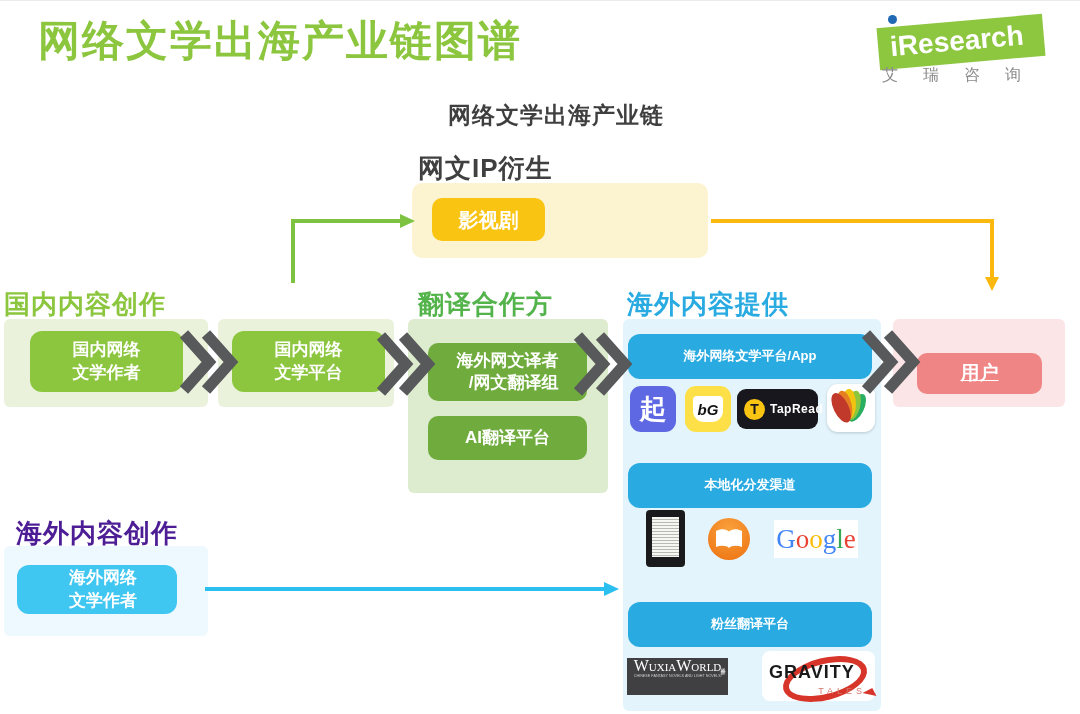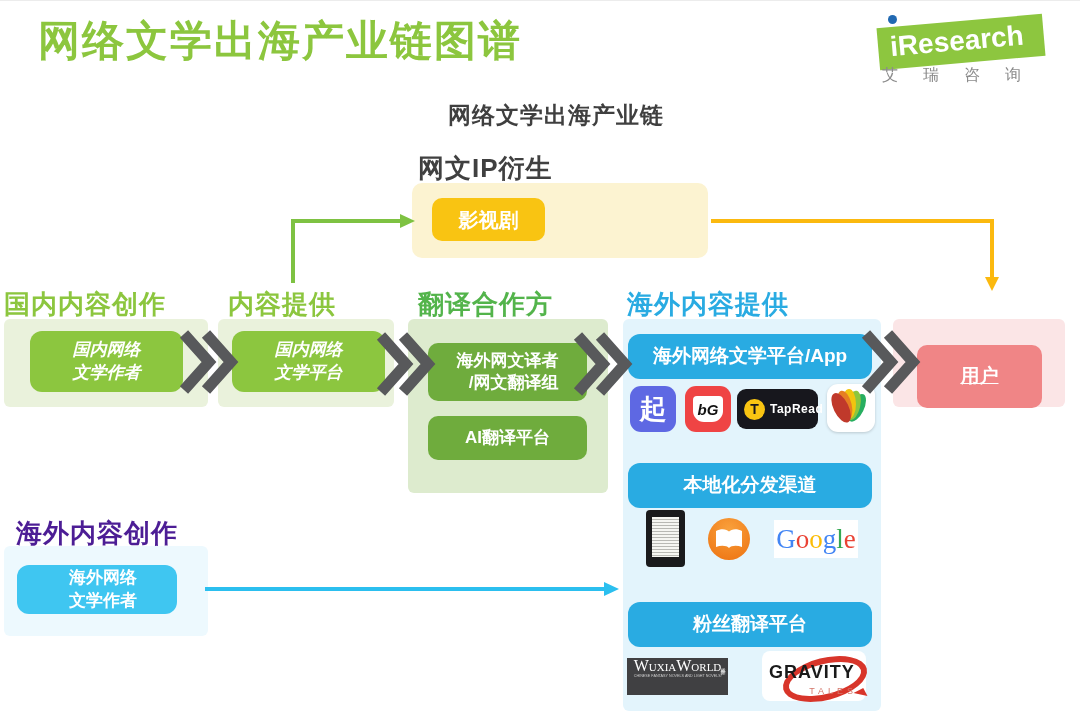--- a/index.html
+++ b/index.html
@@ -30,61 +30,61 @@
   .panel-ip{left:412px;top:182px;width:296px;height:75px;background:#FCF3D1;border-radius:10px;}
   .panel-domestic{left:4px;top:318px;width:204px;height:88px;background:#EAF2DC;}
   .panel-providing{left:218px;top:318px;width:176px;height:88px;background:#EAF2DC;}
   .panel-translation{left:408px;top:318px;width:200px;height:174px;background:#DDEBCE;}
   .panel-overseas{left:623px;top:318px;width:258px;height:392px;background:#E3F4FC;}
   .panel-output{left:893px;top:318px;width:172px;height:88px;background:#FBE5E6;}
   .panel-overseas-creation{left:4px;top:545px;width:204px;height:90px;background:#EDF9FE;}
 
   
   .box{position:absolute;display:flex;align-items:center;justify-content:center;text-align:right;color:#fff;font-weight:700;white-space:pre-line;line-height:1.3;z-index:2;}
-  .gbox{background:#8CC63F;border-radius:12px;font-size:17px;font-style:italic;}
+  .gbox{background:#8CC63F;border-radius:12px;font-size:17px;}
   .box-domestic-author{left:30px;top:330px;width:153px;height:61px;}
   .box-domestic-platform{left:232px;top:330px;width:153px;height:61px;}
   .dgbox{background:#6FAC3D;border-radius:10px;font-size:17px;}
   .box-translators{left:428px;top:342px;width:159px;height:58px;}
   .box-ai{left:428px;top:415px;width:159px;height:44px;}
-  .bluebtn{background:#29ABE2;border-radius:12px;font-size:19px;}
+  .bluebtn{background:#29ABE2;border-radius:12px;font-size:13px;}
   .btn-platform{left:628px;top:333px;width:244px;height:45px;}
   .btn-distribution{left:628px;top:462px;width:244px;height:45px;}
   .btn-fan{left:628px;top:601px;width:244px;height:45px;}
   .pinkbox{background:#F08586;border-radius:10px;font-size:19px;}
-  .box-user{left:917px;top:344px;width:125px;height:63px;text-decoration:underline;}
+  .box-user{left:917px;top:352px;width:125px;height:41px;text-decoration:underline;}
   .cyanbox{background:#3FC6F1;border-radius:12px;font-size:17px;}
   .box-overseas-author{left:17px;top:564px;width:148px;height:49px;padding-left:12px;}
   .ybtn{background:#F9C412;border-radius:10px;font-size:20px;}
   .btn-film{left:432px;top:197px;width:113px;height:43px;}
   .btn-anime{left:574px;top:197px;width:113px;height:43px;}
 
   
   .appicon{position:absolute;z-index:2;}
   .icon-qidian{left:630px;top:385px;width:46px;height:46px;background:#5E68E3;border-radius:11px;display:flex;align-items:center;justify-content:center;color:#fff;font-size:27px;font-weight:700;}
-  .icon-babel{left:685px;top:385px;width:46px;height:46px;background:#ef4444;border-radius:11px;}
+  .icon-babel{left:685px;top:385px;width:46px;height:46px;background:#fde047;border-radius:11px;}
   .babel-book{position:absolute;left:8px;top:10px;width:30px;height:26px;background:#fff;border-radius:4px 4px 11px 11px;display:flex;align-items:center;justify-content:center;font-size:15px;font-weight:700;font-style:italic;color:#111;}
   .icon-tapread{left:737px;top:388px;width:81px;height:40px;background:#17171D;border-radius:9px;display:flex;align-items:center;gap:5px;padding-left:7px;box-sizing:border-box;}
   .tap-circle{width:21px;height:21px;border-radius:50%;background:#F9C412;color:#17171D;font-weight:700;font-size:14px;text-align:center;line-height:21px;flex:0 0 21px;}
   .tap-label{color:#fff;font-size:12px;font-weight:700;letter-spacing:.5px;}
   .icon-webnovel{left:827px;top:383px;width:48px;height:48px;background:#fff;border-radius:11px;box-shadow:0 1px 3px rgba(0,0,0,.18);}
 
   
   .icon-kindle{left:646px;top:509px;width:39px;height:57px;background:#1A1A1C;border-radius:4px;}
   .kindle-screen{position:absolute;left:6px;top:7px;width:27px;height:40px;background:repeating-linear-gradient(to bottom,#F6F6F2 0px,#F6F6F2 2px,#B9B9B4 2px,#B9B9B4 3px);}
   .icon-applebooks{left:708px;top:517px;width:42px;height:42px;border-radius:50%;background:radial-gradient(circle at 50% 28%,#F9A13C,#ED7110);}
   .google-logo{left:774px;top:519px;width:84px;height:38px;background:#fff;display:flex;align-items:center;justify-content:center;font-family:"Liberation Serif","DejaVu Serif",serif;font-size:27px;z-index:2;position:absolute;}
   .gl0,.gl3{color:#4285F4}.gl1,.gl5{color:#EA4335}.gl2{color:#FBBC05}.gl4{color:#34A853}
 
   
   .wuxia-logo{left:627px;top:657px;width:101px;height:37px;background:#404042;text-align:center;box-sizing:border-box;position:absolute;z-index:2;}
   .wuxia-name{font-family:"Liberation Serif","DejaVu Serif",serif;font-variant:small-caps;font-size:16px;line-height:1;color:#fff;}
   .wuxia-tagline{font-size:6px;color:#CFCFCF;transform:scale(.62);transform-origin:50% 0;width:160%;margin-left:-30%;white-space:nowrap;}
   .wuxia-side{position:absolute;right:2px;top:5px;font-size:5px;color:#DDD;writing-mode:vertical-rl;letter-spacing:1px;}
-  .gravity-logo{left:762px;top:650px;width:104px;height:50px;background:#fff;border-radius:8px;position:absolute;z-index:2;}
+  .gravity-logo{left:762px;top:650px;width:113px;height:50px;background:#fff;border-radius:8px;position:absolute;z-index:2;}
   .gravity-swoosh{position:absolute;left:20px;top:7px;width:74px;height:30px;border:6px solid #D8352A;border-radius:50%;transform:rotate(-14deg);}
   .gravity-tail{position:absolute;right:0px;bottom:2px;width:0;height:0;border-left:11px solid transparent;border-top:9px solid #D8352A;transform:rotate(-28deg);}
   .gravity-name{position:absolute;left:7px;top:11px;font-size:18px;font-weight:700;color:#1A1A1A;letter-spacing:1px;z-index:3;}
   .gravity-tales{position:absolute;right:9px;bottom:5px;font-size:9px;color:#D4766A;letter-spacing:4px;z-index:3;}
 
   .overlay{position:absolute;left:0;top:0;z-index:5;pointer-events:none;}
 </style>
 </head>
 <body>
 
@@ -98,21 +98,20 @@
     <span class="ir-dot"></span>
     <div class="ir-cn">艾瑞咨询</div>
   </div>
   <div class="subtitle">网络文学出海产业链</div>
 
   <div class="hdr hdr-ip">网文IP衍生</div>
   <div class="panel panel-ip"></div>
   <div class="box ybtn btn-film">影视剧</div>
 
   <div class="hdr hdr-domestic">国内内容创作</div>
-  <div class="hdr hdr-providing">内容提供</div>
   <div class="hdr hdr-translation">翻译合作方</div>
   <div class="hdr hdr-overseas">海外内容提供</div>
   <div class="hdr hdr-output">内容输出</div>
   <div class="hdr hdr-overseas-creation">海外内容创作</div>
 
   <div class="panel panel-domestic"></div>
   <div class="panel panel-providing"></div>
   <div class="panel panel-translation"></div>
   <div class="panel panel-overseas"></div>
   <div class="panel panel-output"></div>

